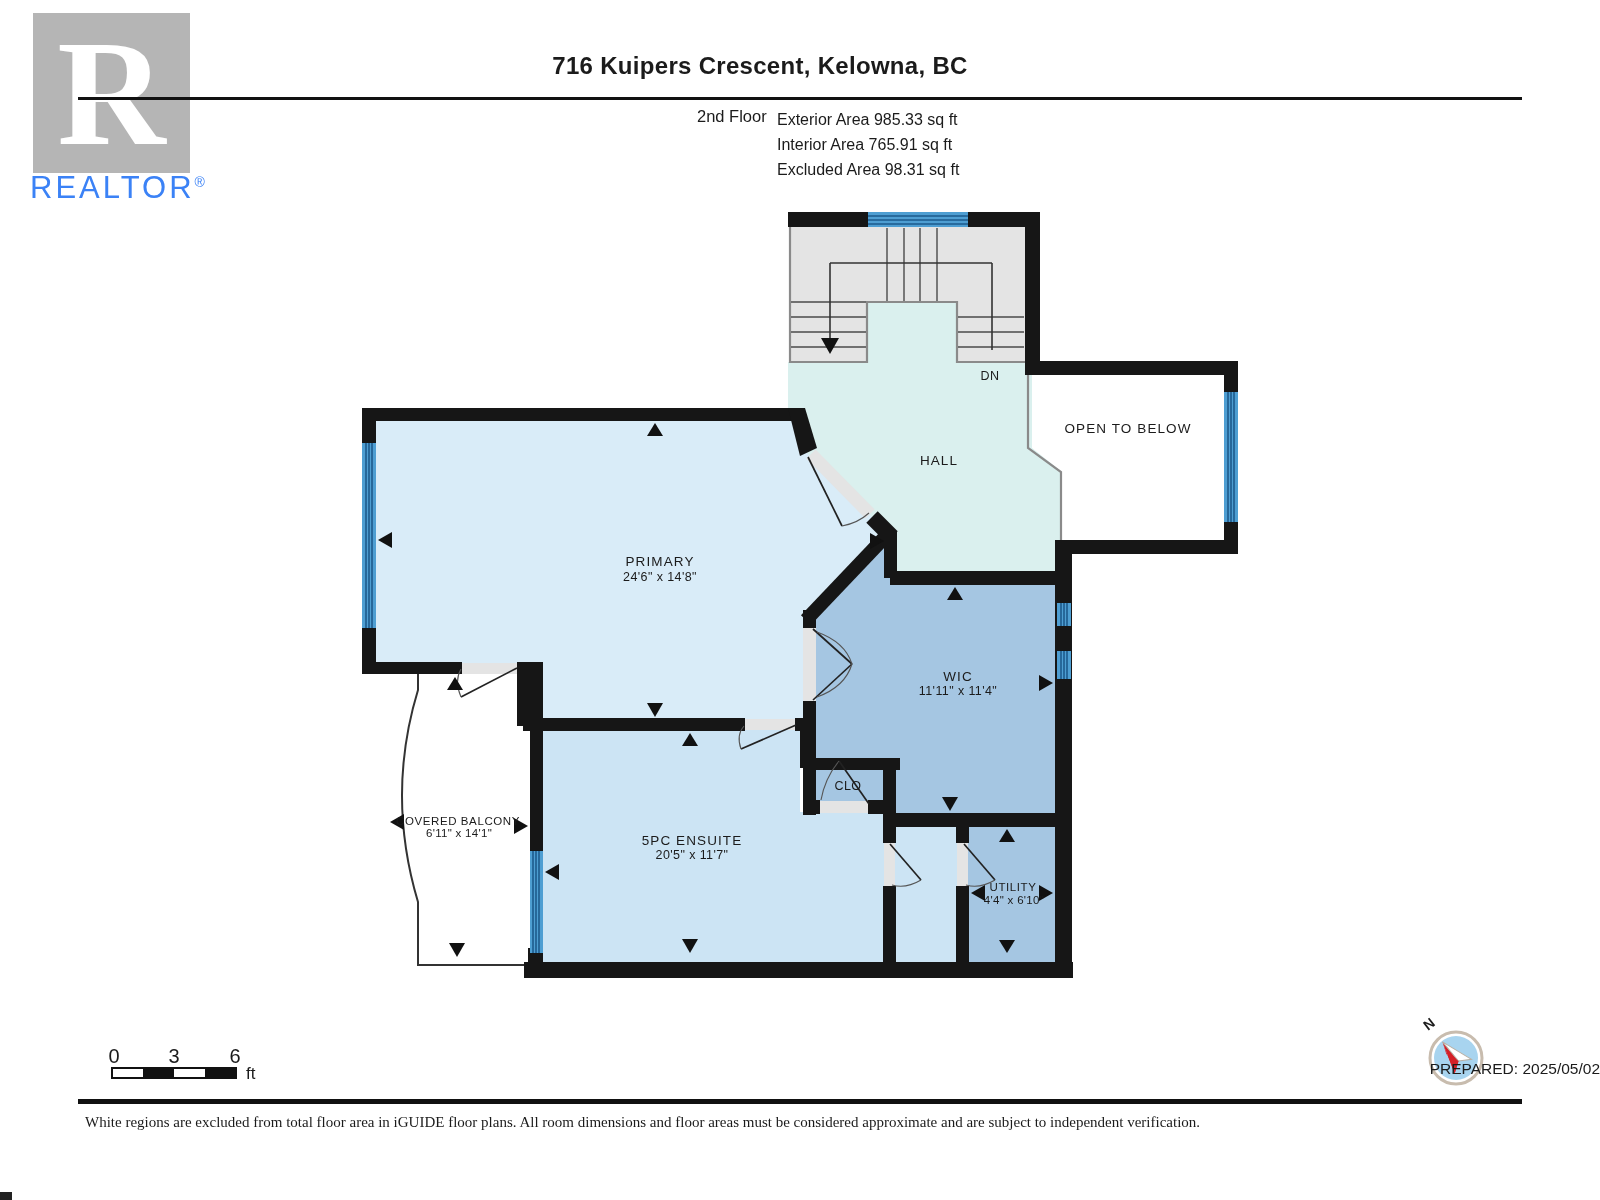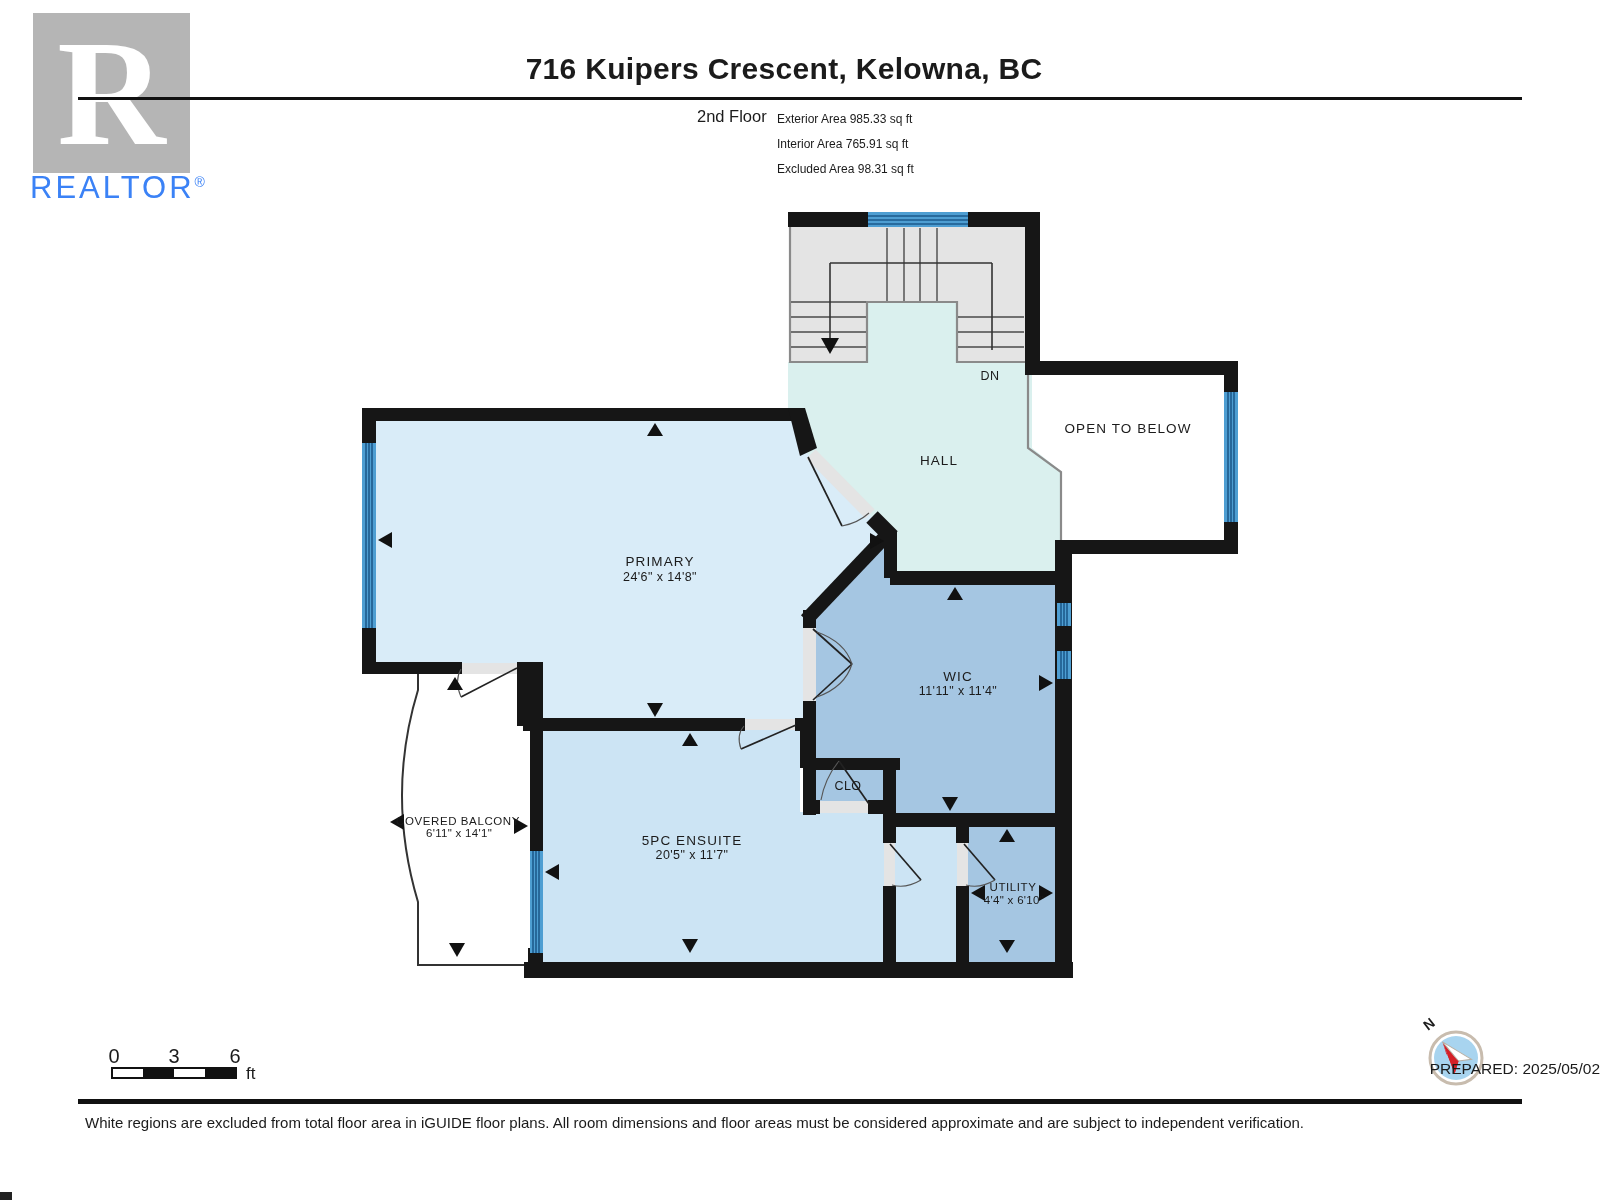--- a/index.html
+++ b/index.html
@@ -4,26 +4,26 @@
 <style>
   html,body{margin:0;padding:0;background:#fff;}
   body{width:1600px;height:1200px;position:relative;font-family:"Liberation Sans",sans-serif;color:#1b1b1b;overflow:hidden;}
   .abs{position:absolute;}
   
   #logo-box{left:33px;top:13px;width:157px;height:160px;background:#b5b5b5;display:flex;align-items:center;justify-content:center;}
   #logo-letter{font-family:"Liberation Serif",serif;font-weight:bold;color:#fff;font-size:150px;line-height:150px;}
   #logo-word{left:30px;top:170px;color:#3b82f6;font-size:31px;letter-spacing:3px;font-weight:400;}
   #logo-word sup{font-size:14px;}
   #header-rule{left:78px;top:97px;width:1444px;height:3px;background:#111;}
-  #plan-title{left:0;top:52px;width:1520px;text-align:center;font-size:30px;font-weight:bold;letter-spacing:.3px;margin-left:24px;}
+  #plan-title{left:0;top:52px;width:1520px;text-align:center;font-size:24px;font-weight:bold;letter-spacing:.3px;}
   #floor-label{left:697px;top:107px;font-size:16.5px;font-weight:normal;}
-  #floor-stats{left:777px;top:107px;font-size:12px;line-height:25px;}
+  #floor-stats{left:777px;top:107px;font-size:16px;line-height:25px;}
   
   #footer-rule{left:78px;top:1099px;width:1444px;height:5px;background:#111;}
-  #disclaimer{left:85px;top:1114px;font-size:15px;}
+  #disclaimer{left:85px;top:1114px;font-size:15px;font-family:Liberation Serif, serif;}
   #prepared{left:0;top:1060px;width:1600px;text-align:right;font-size:15.5px;}
   #corner-mark{left:0;top:1192px;width:12px;height:8px;background:#222;}
   
   #plan-svg{left:0;top:0;}
   .wall{fill:#161616;}
   .wallstroke{stroke:#161616;fill:none;}
   .sill{fill:#e4e4e4;}
   .sillstroke{stroke:#e4e4e4;fill:none;}
   .thin{stroke:#8a8a8a;stroke-width:2.2;fill:none;}
   .tread{stroke:#4a4a4a;stroke-width:1.4;fill:none;}

